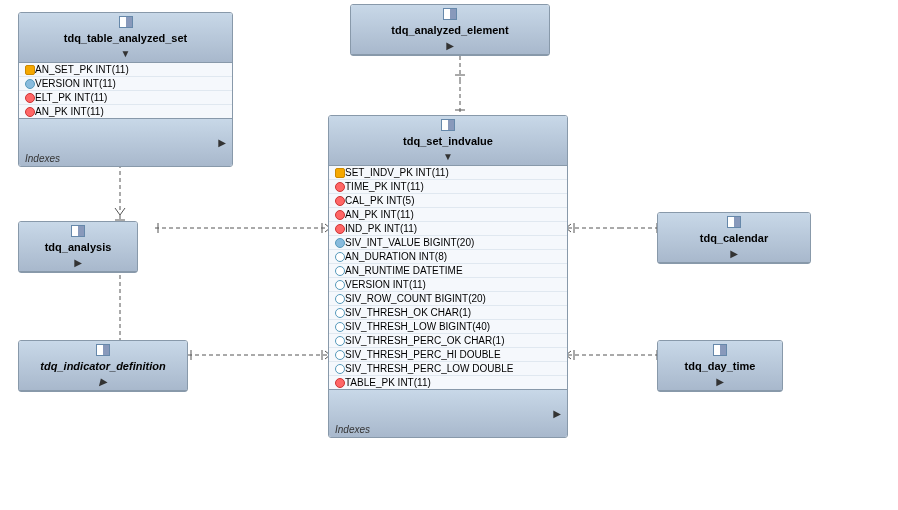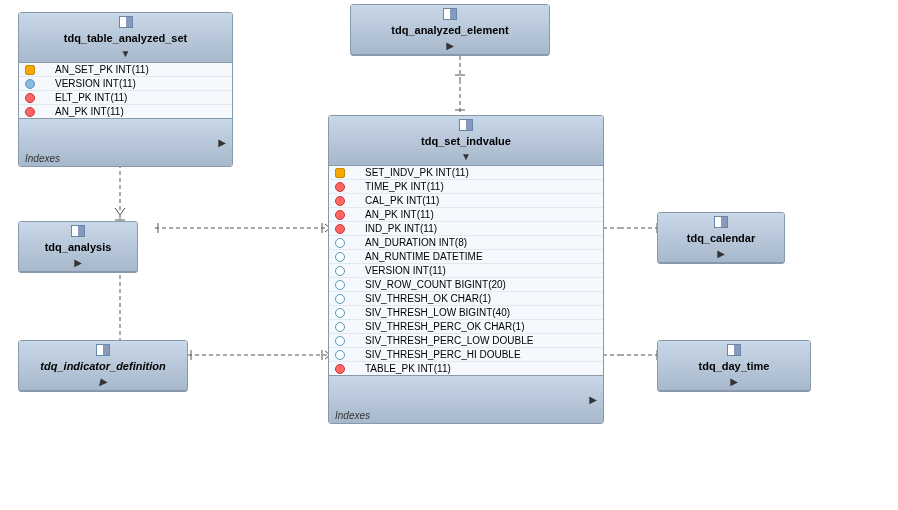--- a/index.html
+++ b/index.html
@@ -83,21 +83,21 @@
     }
 
     .entity-body {
       background: #f5f8fc;
     }
 
     .entity-row {
       display: flex;
       align-items: center;
       padding: 1px 6px;
-      gap: 20px;
+      gap: 0;
       border-bottom: 1px solid #e0e8f0;
       white-space: nowrap;
     }
 
     .entity-row:last-child {
       border-bottom: none;
     }
 
     .field-icon {
       width: 10px;
@@ -248,21 +248,21 @@
         <span></span>
           <span></span>
           <span></span>
           <span></span>
       </span>
       <span class="entity-title">tdq_analyzed_element</span>
       <span class="entity-expand">▶</span>
     </div>
   </div>
 
-  <div class="entity" style="left:328px; top:115px; width:276px;">
+  <div class="entity" style="left:328px; top:115px; width:240px;">
     <div class="entity-header">
       <span class="table-icon">
         <span></span>
           <span></span>
           <span></span>
           <span></span>
       </span>
       <span class="entity-title">tdq_set_indvalue</span>
       <span class="entity-expand">▼</span>
     </div>
@@ -270,31 +270,35 @@
       <div class="entity-row">
         <span class="field-icon pk"></span>
         <span class="field-name">SET_INDV_PK INT(11)</span>
       </div>
       <div class="entity-row">
         <span class="field-icon fk"></span>
         <span class="field-name">TIME_PK INT(11)</span>
       </div>
       <div class="entity-row">
         <span class="field-icon fk"></span>
-        <span class="field-name">CAL_PK INT(11)</span>
+        <span class="field-name">CAL_PK INT(5)</span>
       </div>
       <div class="entity-row">
         <span class="field-icon fk"></span>
         <span class="field-name">AN_PK INT(11)</span>
       </div>
       <div class="entity-row">
         <span class="field-icon fk"></span>
         <span class="field-name">IND_PK INT(11)</span>
       </div>
       <div class="entity-row">
+        <span class="field-icon regular"></span>
+        <span class="field-name">SIV_INT_VALUE BIGINT(20)</span>
+      </div>
+      <div class="entity-row">
         <span class="field-icon nullable"></span>
         <span class="field-name">AN_DURATION INT(8)</span>
       </div>
       <div class="entity-row">
         <span class="field-icon nullable"></span>
         <span class="field-name">AN_RUNTIME DATETIME</span>
       </div>
       <div class="entity-row">
         <span class="field-icon nullable"></span>
         <span class="field-name">VERSION INT(11)</span>
@@ -310,25 +314,25 @@
       <div class="entity-row">
         <span class="field-icon nullable"></span>
         <span class="field-name">SIV_THRESH_LOW BIGINT(40)</span>
       </div>
       <div class="entity-row">
         <span class="field-icon nullable"></span>
         <span class="field-name">SIV_THRESH_PERC_OK CHAR(1)</span>
       </div>
       <div class="entity-row">
         <span class="field-icon nullable"></span>
+        <span class="field-name">SIV_THRESH_PERC_HI DOUBLE</span>
+      </div>
+      <div class="entity-row">
+        <span class="field-icon nullable"></span>
         <span class="field-name">SIV_THRESH_PERC_LOW DOUBLE</span>
-      </div>
-      <div class="entity-row">
-        <span class="field-icon nullable"></span>
-        <span class="field-name">SIV_THRESH_PERC_HI DOUBLE</span>
       </div>
       <div class="entity-row">
         <span class="field-icon fk"></span>
         <span class="field-name">TABLE_PK INT(11)</span>
       </div>
     </div>
     <div class="entity-footer">
       <span class="footer-label">Indexes</span>
       <span class="footer-arrow">▶</span>
     </div>
@@ -340,21 +344,21 @@
         <span></span>
           <span></span>
           <span></span>
           <span></span>
       </span>
       <span class="entity-title">tdq_analysis</span>
       <span class="entity-expand">▶</span>
     </div>
   </div>
 
-  <div class="entity" style="left:657px; top:212px; width:128px;">
+  <div class="entity" style="left:657px; top:212px; width:154px;">
     <div class="entity-header">
       <span class="table-icon">
         <span></span>
           <span></span>
           <span></span>
           <span></span>
       </span>
       <span class="entity-title">tdq_calendar</span>
       <span class="entity-expand">▶</span>
     </div>
@@ -366,21 +370,21 @@
         <span></span>
           <span></span>
           <span></span>
           <span></span>
       </span>
       <span class="entity-title">tdq_indicator_definition</span>
       <span class="entity-expand">▶</span>
     </div>
   </div>
 
-  <div class="entity" style="left:657px; top:340px; width:154px;">
+  <div class="entity" style="left:657px; top:340px; width:126px;">
     <div class="entity-header">
       <span class="table-icon">
         <span></span>
           <span></span>
           <span></span>
           <span></span>
       </span>
       <span class="entity-title">tdq_day_time</span>
       <span class="entity-expand">▶</span>
     </div>

